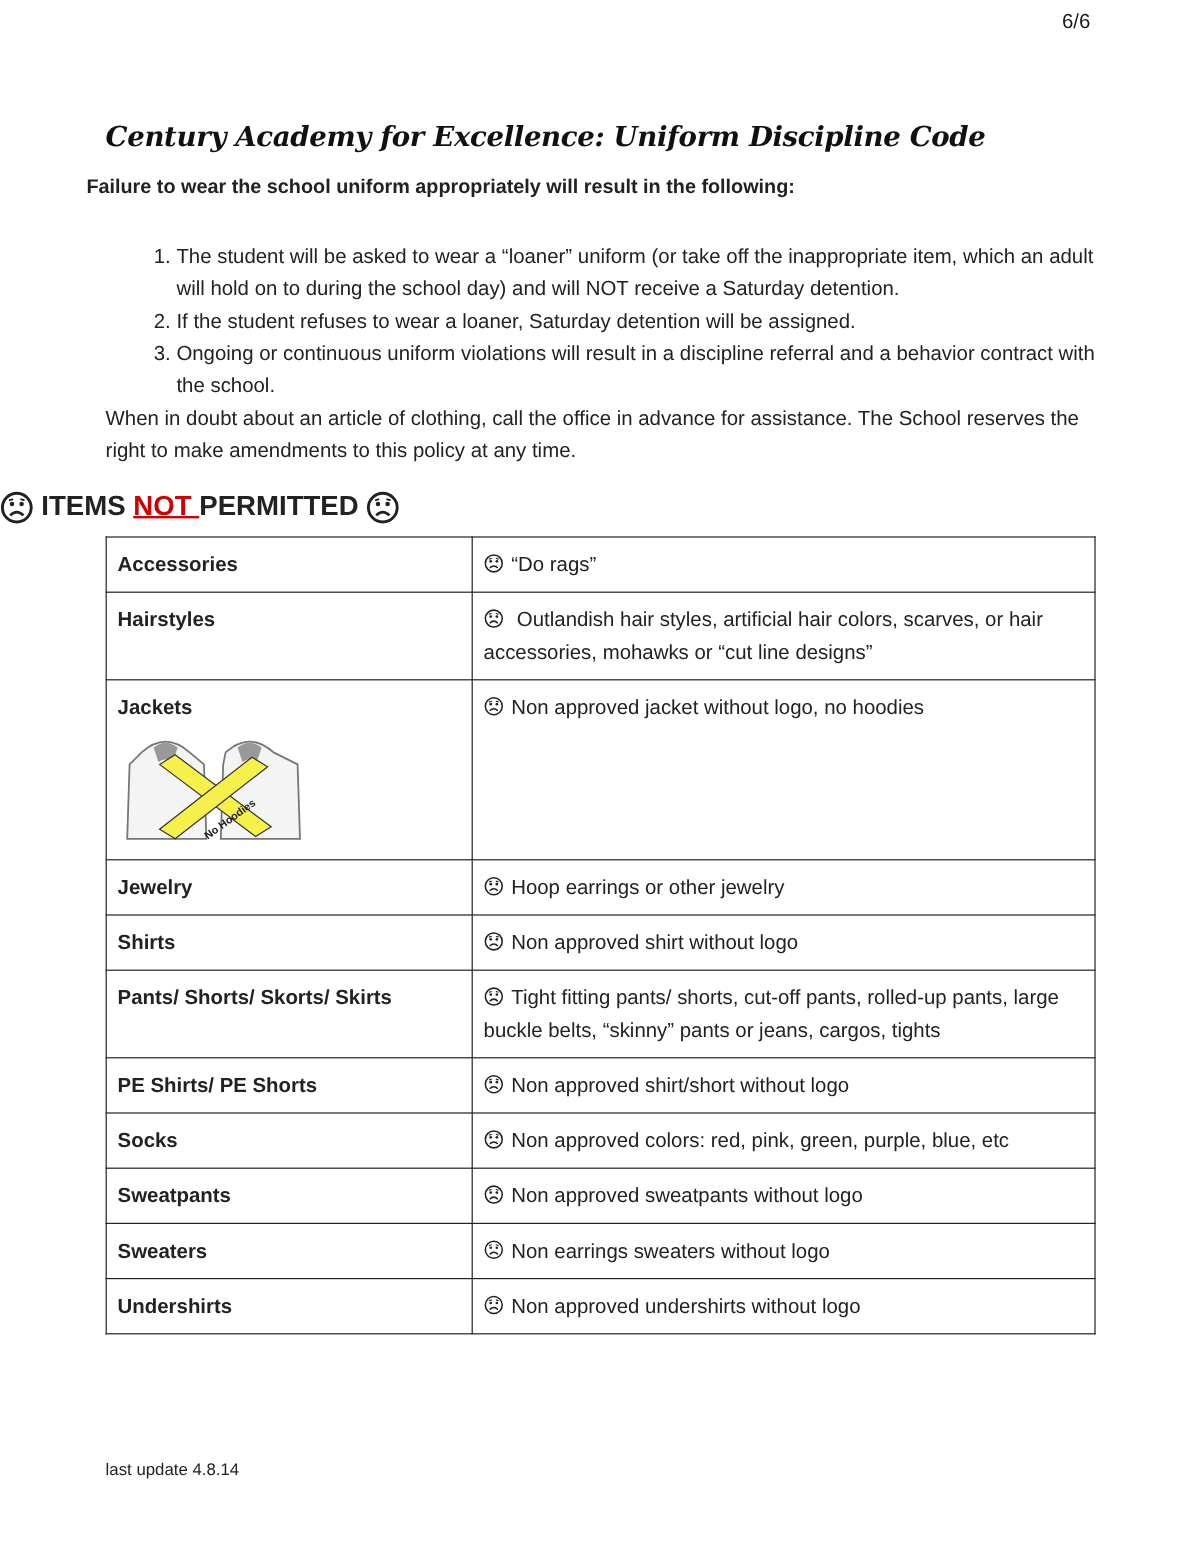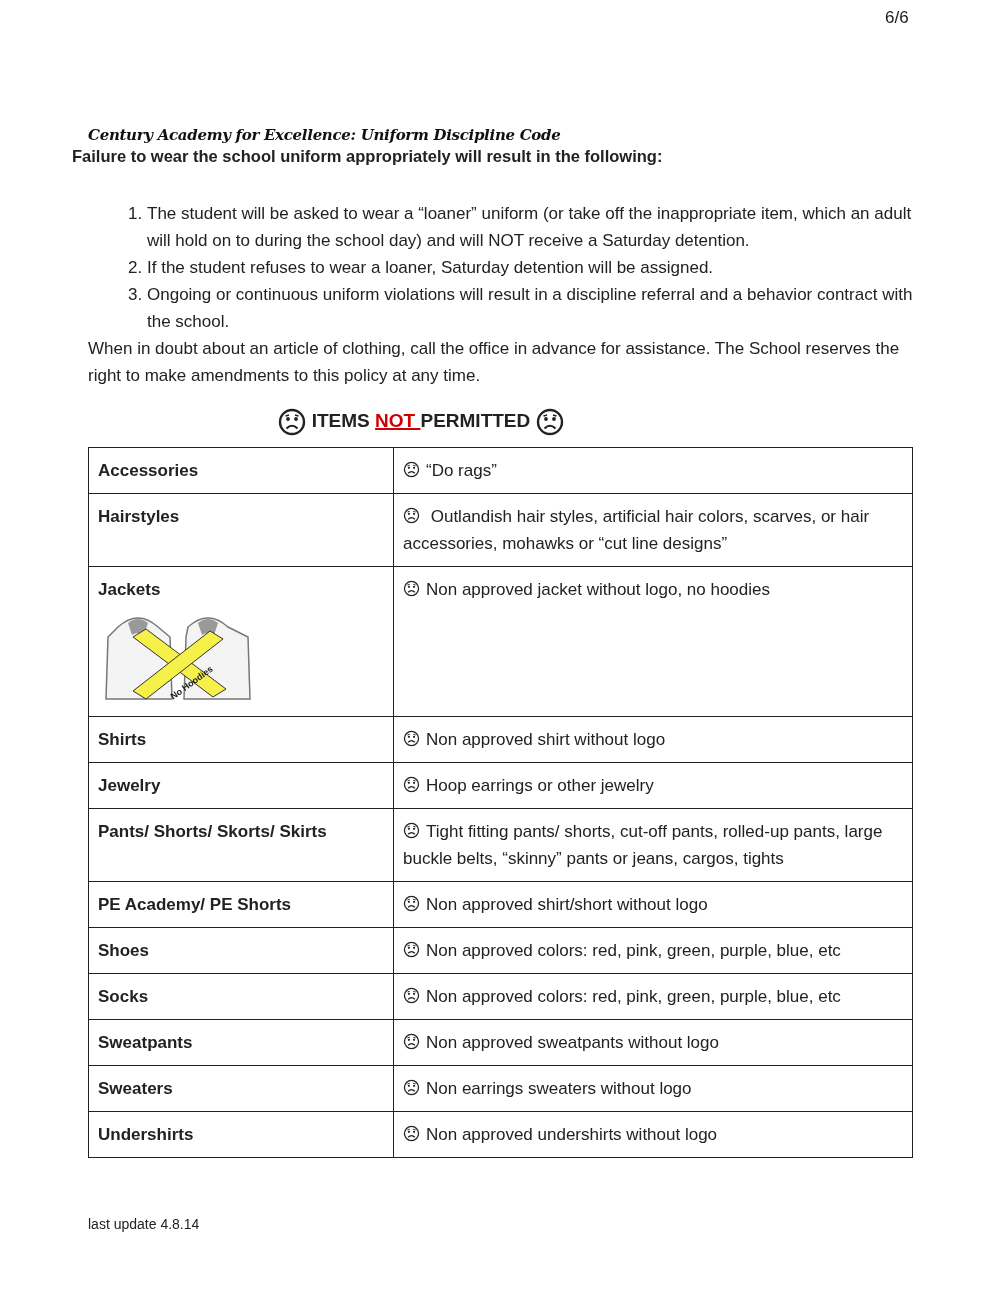--- a/index.html
+++ b/index.html
@@ -1,27 +1,27 @@
 <!DOCTYPE html>
 <html><head>
   <meta charset="utf-8">
   <style>
     html, body { margin: 0; padding: 0; background: #ffffff; }
     body { width: 1000px; height: 1294px; position: relative; overflow: hidden;
       font-family: "Liberation Sans", sans-serif; color: #1a1a1a; }
     .page-num { position: absolute; top: 8px; left: 885px; font-size: 17px; font-family: "Liberation Sans", sans-serif; }
     .title { position: absolute; top: 101px; left: 88px; font-family: "DejaVu Serif", serif;
-      font-style: italic; font-weight: bold; font-size: 15px; letter-spacing: -0.3px; color: #111; white-space: nowrap; margin-top: 25px; }
+      font-style: italic; font-weight: bold; font-size: 23px; letter-spacing: -0.3px; color: #111; white-space: nowrap; }
     .intro { position: absolute; top: 147px; left: 72px; font-weight: bold; font-size: 16.5px; color: #222; white-space: nowrap; }
     .rules { position: absolute; top: 200px; left: 88px; width: 830px; font-size: 17px; line-height: 27px; color: #222; }
     .rules ol { margin: 0; padding: 0 0 0 59px; }
     .rules li { padding-left: 0; }
     .rules p { margin: 0; }
-    .heading { position: absolute; top: 408px; left: 0; width: 842px; text-align: center;
-      font-weight: bold; font-size: 19px; color: #222; white-space: nowrap; }
+    .heading { position: absolute; top: 408px; left: 0; width: 842px; text-align: left;
+      font-weight: bold; font-size: 23px; color: #222; white-space: nowrap; }
     .heading .not { color: #d00000; text-decoration: underline; text-decoration-color: #d00000; text-decoration-thickness: 2px; }
     .face { display: inline-block; vertical-align: middle; }
     table.items { position: absolute; top: 447px; left: 88px; width: 825px; border-collapse: collapse; }
     table.items td { border: 1.5px solid #222; vertical-align: top; font-size: 17px; line-height: 27px; color: #222; }
     table.items td.cat { width: 286px; padding: 9px 9px; font-weight: bold; }
     table.items td.desc { padding: 9px 9px; }
     .sm-face { display: inline-block; width: 17px; height: 17px; vertical-align: -2px; margin-right: 6px; }
     .hoodie-img { display: block; margin-top: 4px; }
     .footer { position: absolute; top: 1216px; left: 88px; font-size: 14px; color: #222; }
   </style>
@@ -107,73 +107,62 @@
         <td class="desc"><svg class="sm-face" viewBox="0 0 20 20">
             <circle cx="10" cy="10" r="8.3" fill="none" stroke="#222" stroke-width="1.5"></circle>
             <circle cx="7" cy="8" r="1.3" fill="#222"></circle>
             <circle cx="13" cy="8" r="1.3" fill="#222"></circle>
             <path d="M5.2 5.8 L8 5" stroke="#222" stroke-width="1.1"></path>
             <path d="M14.8 5.8 L12 5" stroke="#222" stroke-width="1.1"></path>
             <path d="M6 14.5 Q10 10.5 14 14.5" fill="none" stroke="#222" stroke-width="1.5"></path>
           </svg><span>Non approved jacket without logo, no hoodies</span></td>
       </tr>
       <tr>
+        <td class="cat"><span>Jewelry</span></td>
+        <td class="desc"><svg class="sm-face" viewBox="0 0 20 20">
+            <circle cx="10" cy="10" r="8.3" fill="none" stroke="#222" stroke-width="1.5"></circle>
+            <circle cx="7" cy="8" r="1.3" fill="#222"></circle>
+            <circle cx="13" cy="8" r="1.3" fill="#222"></circle>
+            <path d="M5.2 5.8 L8 5" stroke="#222" stroke-width="1.1"></path>
+            <path d="M14.8 5.8 L12 5" stroke="#222" stroke-width="1.1"></path>
+            <path d="M6 14.5 Q10 10.5 14 14.5" fill="none" stroke="#222" stroke-width="1.5"></path>
+          </svg><span>Hoop earrings or other jewelry</span></td>
+      </tr>
+      <tr>
         <td class="cat"><span>Shirts</span></td>
         <td class="desc"><svg class="sm-face" viewBox="0 0 20 20">
             <circle cx="10" cy="10" r="8.3" fill="none" stroke="#222" stroke-width="1.5"></circle>
             <circle cx="7" cy="8" r="1.3" fill="#222"></circle>
             <circle cx="13" cy="8" r="1.3" fill="#222"></circle>
             <path d="M5.2 5.8 L8 5" stroke="#222" stroke-width="1.1"></path>
             <path d="M14.8 5.8 L12 5" stroke="#222" stroke-width="1.1"></path>
             <path d="M6 14.5 Q10 10.5 14 14.5" fill="none" stroke="#222" stroke-width="1.5"></path>
           </svg><span>Non approved shirt without logo</span></td>
       </tr>
       <tr>
-        <td class="cat"><span>Jewelry</span></td>
-        <td class="desc"><svg class="sm-face" viewBox="0 0 20 20">
-            <circle cx="10" cy="10" r="8.3" fill="none" stroke="#222" stroke-width="1.5"></circle>
-            <circle cx="7" cy="8" r="1.3" fill="#222"></circle>
-            <circle cx="13" cy="8" r="1.3" fill="#222"></circle>
-            <path d="M5.2 5.8 L8 5" stroke="#222" stroke-width="1.1"></path>
-            <path d="M14.8 5.8 L12 5" stroke="#222" stroke-width="1.1"></path>
-            <path d="M6 14.5 Q10 10.5 14 14.5" fill="none" stroke="#222" stroke-width="1.5"></path>
-          </svg><span>Hoop earrings or other jewelry</span></td>
-      </tr>
-      <tr>
         <td class="cat"><span>Pants/ Shorts/ Skorts/ Skirts</span></td>
         <td class="desc"><svg class="sm-face" viewBox="0 0 20 20">
             <circle cx="10" cy="10" r="8.3" fill="none" stroke="#222" stroke-width="1.5"></circle>
             <circle cx="7" cy="8" r="1.3" fill="#222"></circle>
             <circle cx="13" cy="8" r="1.3" fill="#222"></circle>
             <path d="M5.2 5.8 L8 5" stroke="#222" stroke-width="1.1"></path>
             <path d="M14.8 5.8 L12 5" stroke="#222" stroke-width="1.1"></path>
             <path d="M6 14.5 Q10 10.5 14 14.5" fill="none" stroke="#222" stroke-width="1.5"></path>
           </svg><span>Tight fitting pants/ shorts, cut-off pants, rolled-up pants, large buckle belts, “skinny” pants or jeans, cargos, tights</span></td>
       </tr>
       <tr>
-        <td class="cat"><span>PE Academy/ PE Shorts</span></td>
+        <td class="cat"><span>PE Shirts/ PE Shorts</span></td>
         <td class="desc"><svg class="sm-face" viewBox="0 0 20 20">
             <circle cx="10" cy="10" r="8.3" fill="none" stroke="#222" stroke-width="1.5"></circle>
             <circle cx="7" cy="8" r="1.3" fill="#222"></circle>
             <circle cx="13" cy="8" r="1.3" fill="#222"></circle>
             <path d="M5.2 5.8 L8 5" stroke="#222" stroke-width="1.1"></path>
             <path d="M14.8 5.8 L12 5" stroke="#222" stroke-width="1.1"></path>
             <path d="M6 14.5 Q10 10.5 14 14.5" fill="none" stroke="#222" stroke-width="1.5"></path>
           </svg><span>Non approved shirt/short without logo</span></td>
-      </tr>
-      <tr>
-        <td class="cat"><span>Shoes</span></td>
-        <td class="desc"><svg class="sm-face" viewBox="0 0 20 20">
-            <circle cx="10" cy="10" r="8.3" fill="none" stroke="#222" stroke-width="1.5"></circle>
-            <circle cx="7" cy="8" r="1.3" fill="#222"></circle>
-            <circle cx="13" cy="8" r="1.3" fill="#222"></circle>
-            <path d="M5.2 5.8 L8 5" stroke="#222" stroke-width="1.1"></path>
-            <path d="M14.8 5.8 L12 5" stroke="#222" stroke-width="1.1"></path>
-            <path d="M6 14.5 Q10 10.5 14 14.5" fill="none" stroke="#222" stroke-width="1.5"></path>
-          </svg><span>Non approved colors: red, pink, green, purple, blue, etc</span></td>
       </tr>
       <tr>
         <td class="cat"><span>Socks</span></td>
         <td class="desc"><svg class="sm-face" viewBox="0 0 20 20">
             <circle cx="10" cy="10" r="8.3" fill="none" stroke="#222" stroke-width="1.5"></circle>
             <circle cx="7" cy="8" r="1.3" fill="#222"></circle>
             <circle cx="13" cy="8" r="1.3" fill="#222"></circle>
             <path d="M5.2 5.8 L8 5" stroke="#222" stroke-width="1.1"></path>
             <path d="M14.8 5.8 L12 5" stroke="#222" stroke-width="1.1"></path>
             <path d="M6 14.5 Q10 10.5 14 14.5" fill="none" stroke="#222" stroke-width="1.5"></path>

